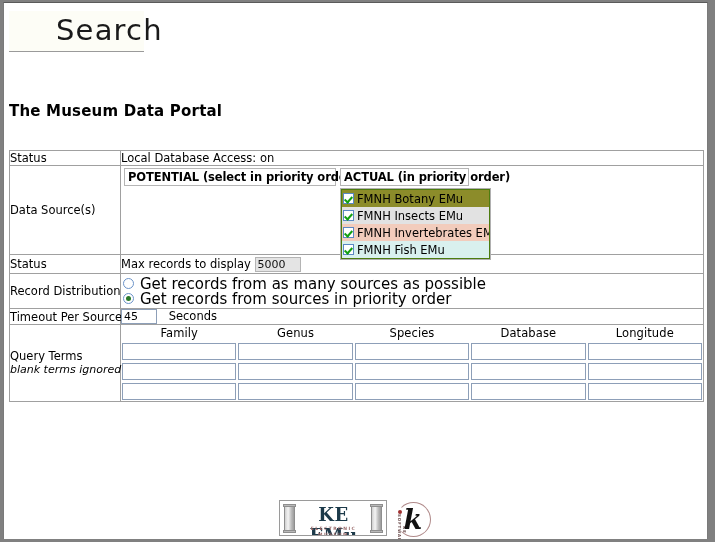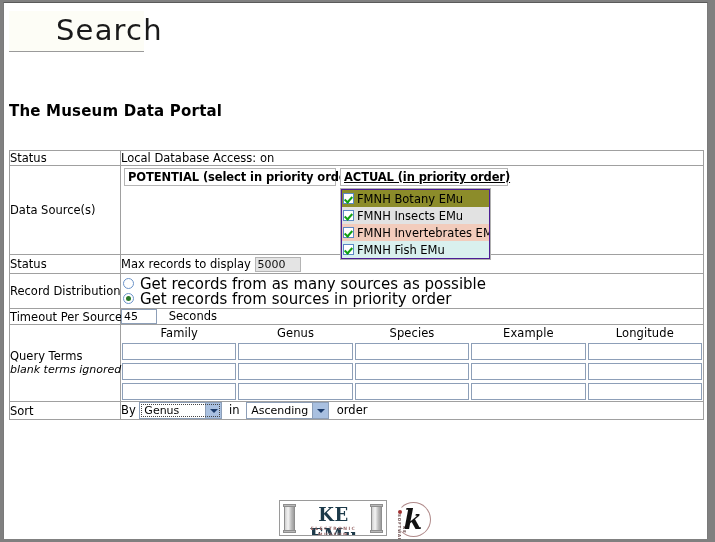--- a/index.html
+++ b/index.html
@@ -115,29 +115,29 @@
     border: 1px solid #b5b5b5;
     font-size: 11.5px;
     font-weight: bold;
     padding: 1px 3px;
     box-sizing: border-box;
     background: #fff;
     white-space: nowrap;
     letter-spacing: -0.1px;
   }
   .col-head.potential { left: 3px; width: 212px; }
-  .col-head.actual { left: 219px; width: 168px; text-decoration: underline; }
+  .col-head.actual { left: 219px; width: 129px; }
 
   .source-list {
     position: absolute;
     left: 219px;
     top: 22px;
     width: 151px;
     border: 1px solid #b0b0b0;
-    background: #4c1d95;
+    background: #4d7c0f;
     box-sizing: border-box;
     padding: 1px;
   }
   .source-item {
     display: flex;
     align-items: center;
     height: 17px;
     font-size: 11.5px;
     padding-left: 1px;
     white-space: nowrap;
@@ -530,21 +530,21 @@
           <div>Query Terms</div>
           <div class="sub">blank terms ignored</div>
         </td>
         <td class="qt-area">
           <table class="qt-table">
             <thead>
               <tr id="qt-head-row">
                     <th style="width: 20%;">Family</th>
                     <th style="width: 20%;">Genus</th>
                     <th style="width: 20%;">Species</th>
-                    <th style="width: 20%;">Example</th>
+                    <th style="width: 20%;">Database</th>
                     <th style="width: 20%;">Longitude</th>
                   </tr>
             </thead>
             <tbody id="qt-body">
                   <tr>
                     <td><input type="text" style=""></td>
                     <td><input type="text" style=""></td>
                     <td><input type="text" style=""></td>
                     <td><input type="text" style=""></td>
                     <td><input type="text" style=""></td>
@@ -561,40 +561,20 @@
                     <td><input type="text" style=""></td>
                     <td><input type="text" style=""></td>
                     <td><input type="text" style=""></td>
                     <td><input type="text" style=""></td>
                   </tr>
                 </tbody>
           </table>
         </td>
       </tr>
 
-      <tr>
-        <td class="label-cell">Sort</td>
-        <td class="val-cell sort-val">
-          <span>By</span>
-          <span class="sel sel-genus focused">
-            <span class="sel-text">Genus</span>
-            <span class="sel-arrow">
-                  <i></i>
-                </span>
-          </span>
-          <span style="margin:0 3px;">in</span>
-          <span class="sel sel-dir">
-            <span class="sel-text">Ascending</span>
-            <span class="sel-arrow">
-                  <i></i>
-                </span>
-          </span>
-          <span style="margin-left:4px;">order</span>
-        </td>
-      </tr>
 
     </tbody>
   </table>
 
 
   <div class="footer">
     <div class="logo-group">
       <div class="keemu-logo">
         <span class="col left"></span>
         <span class="col right"></span>

